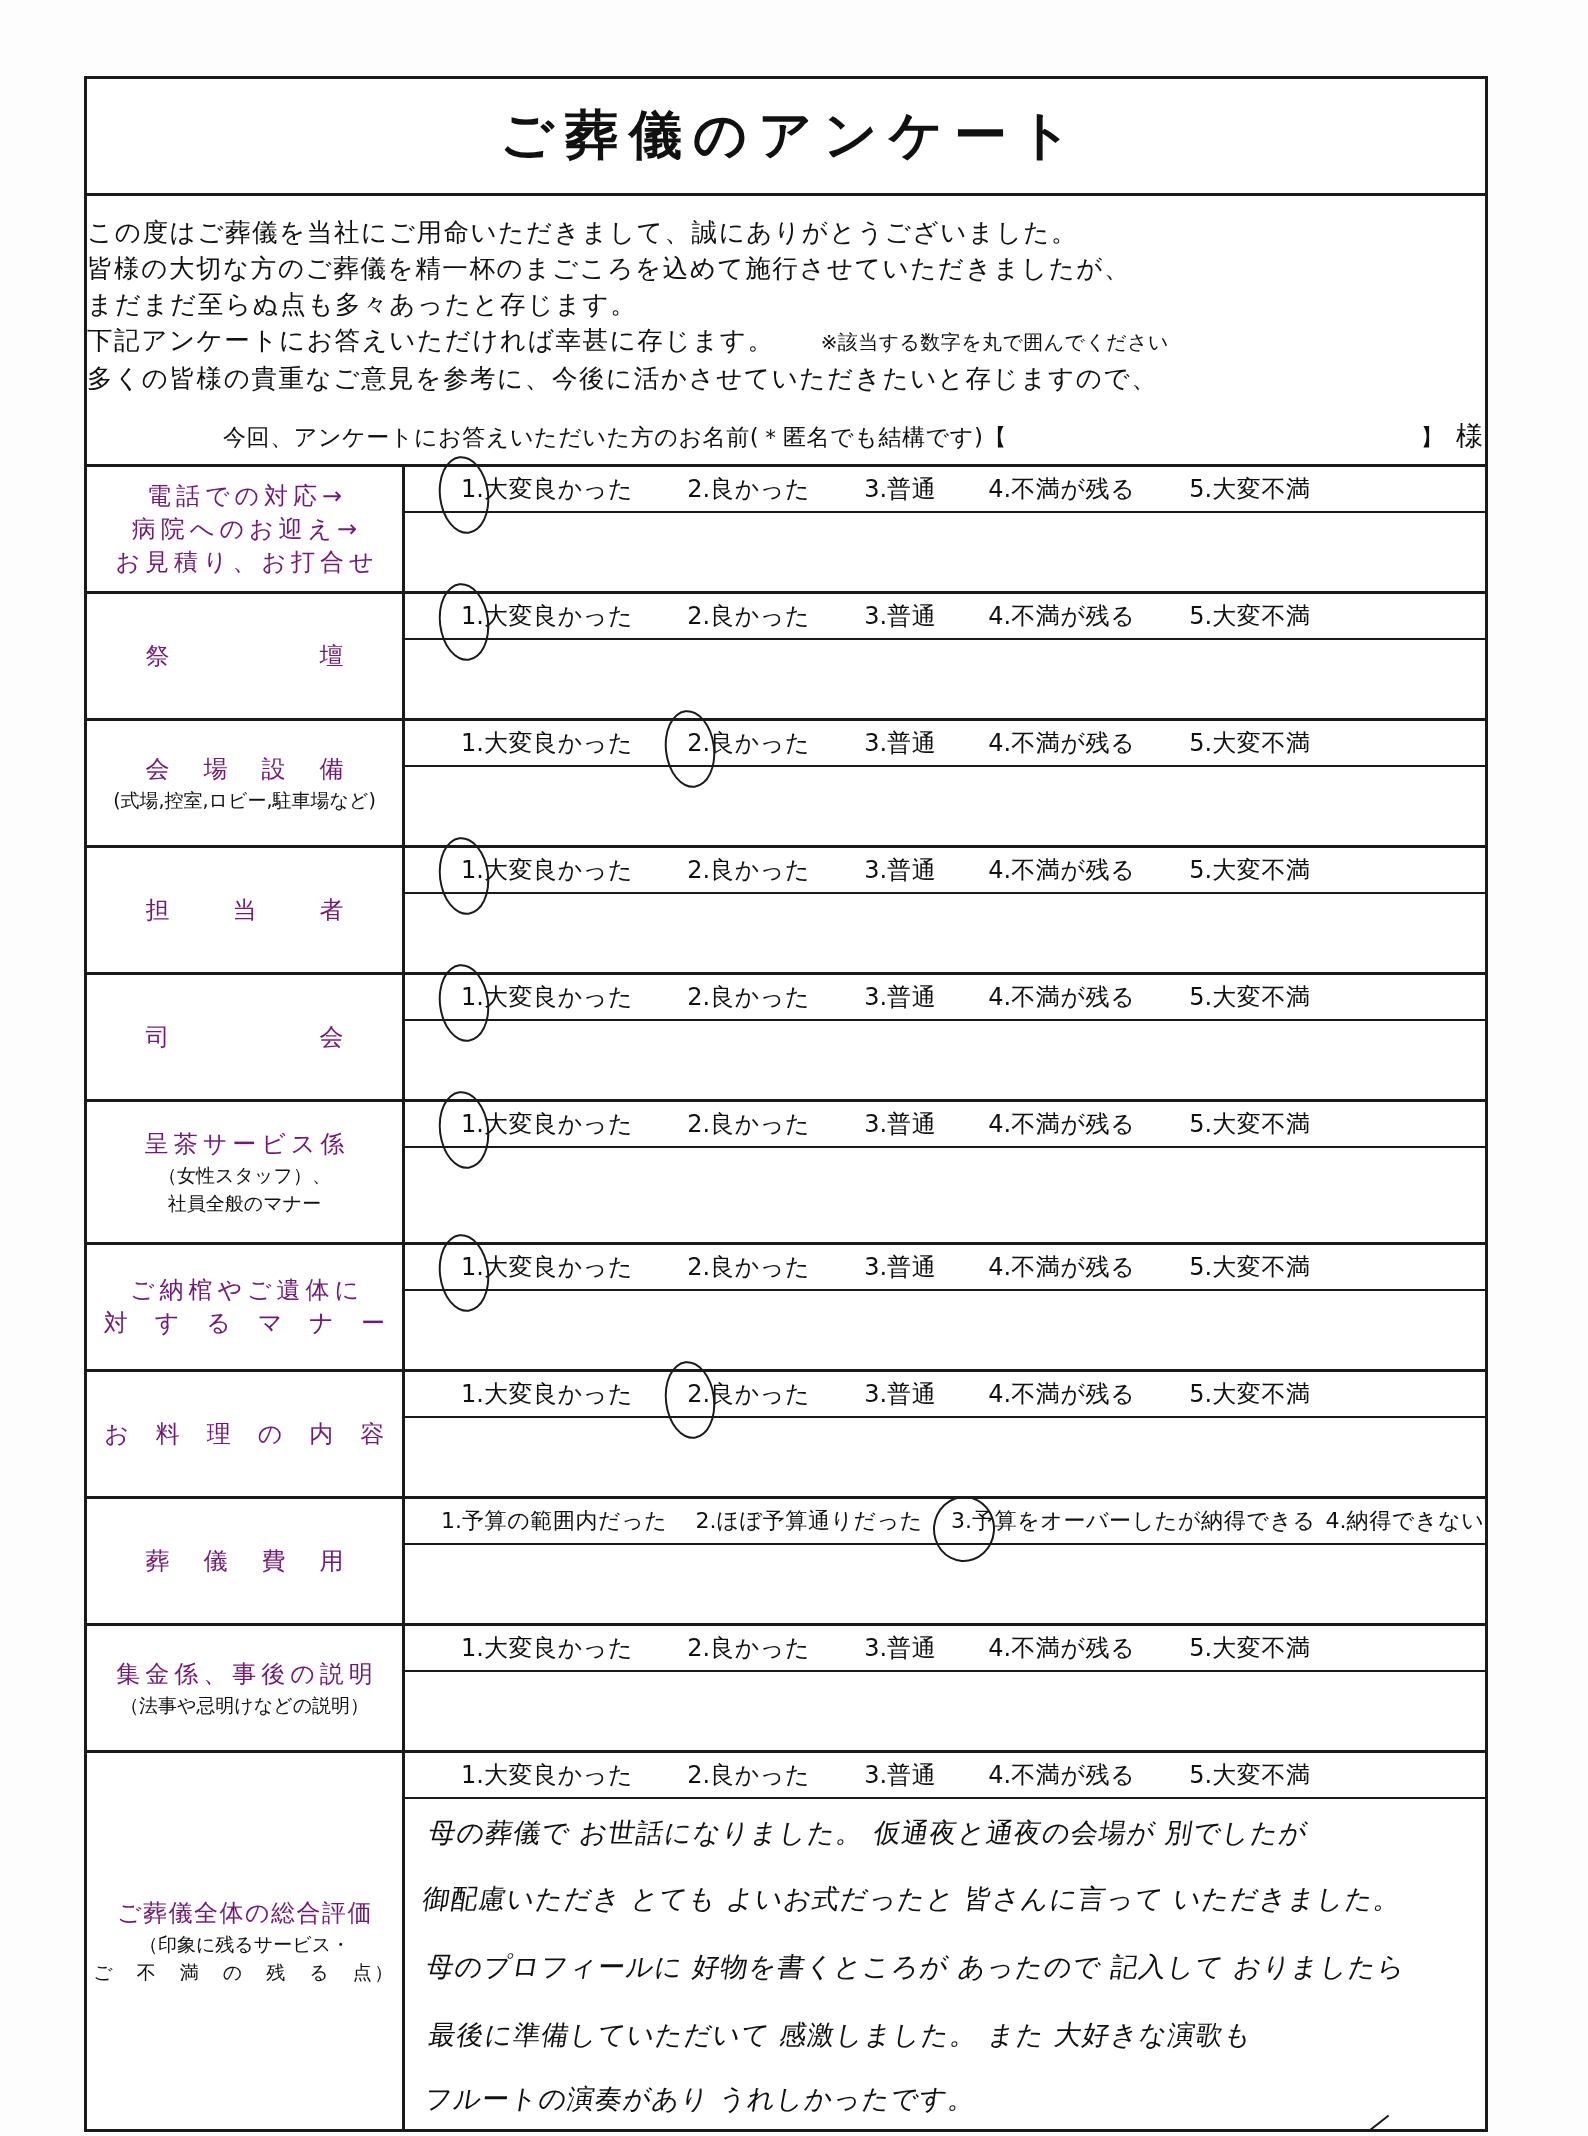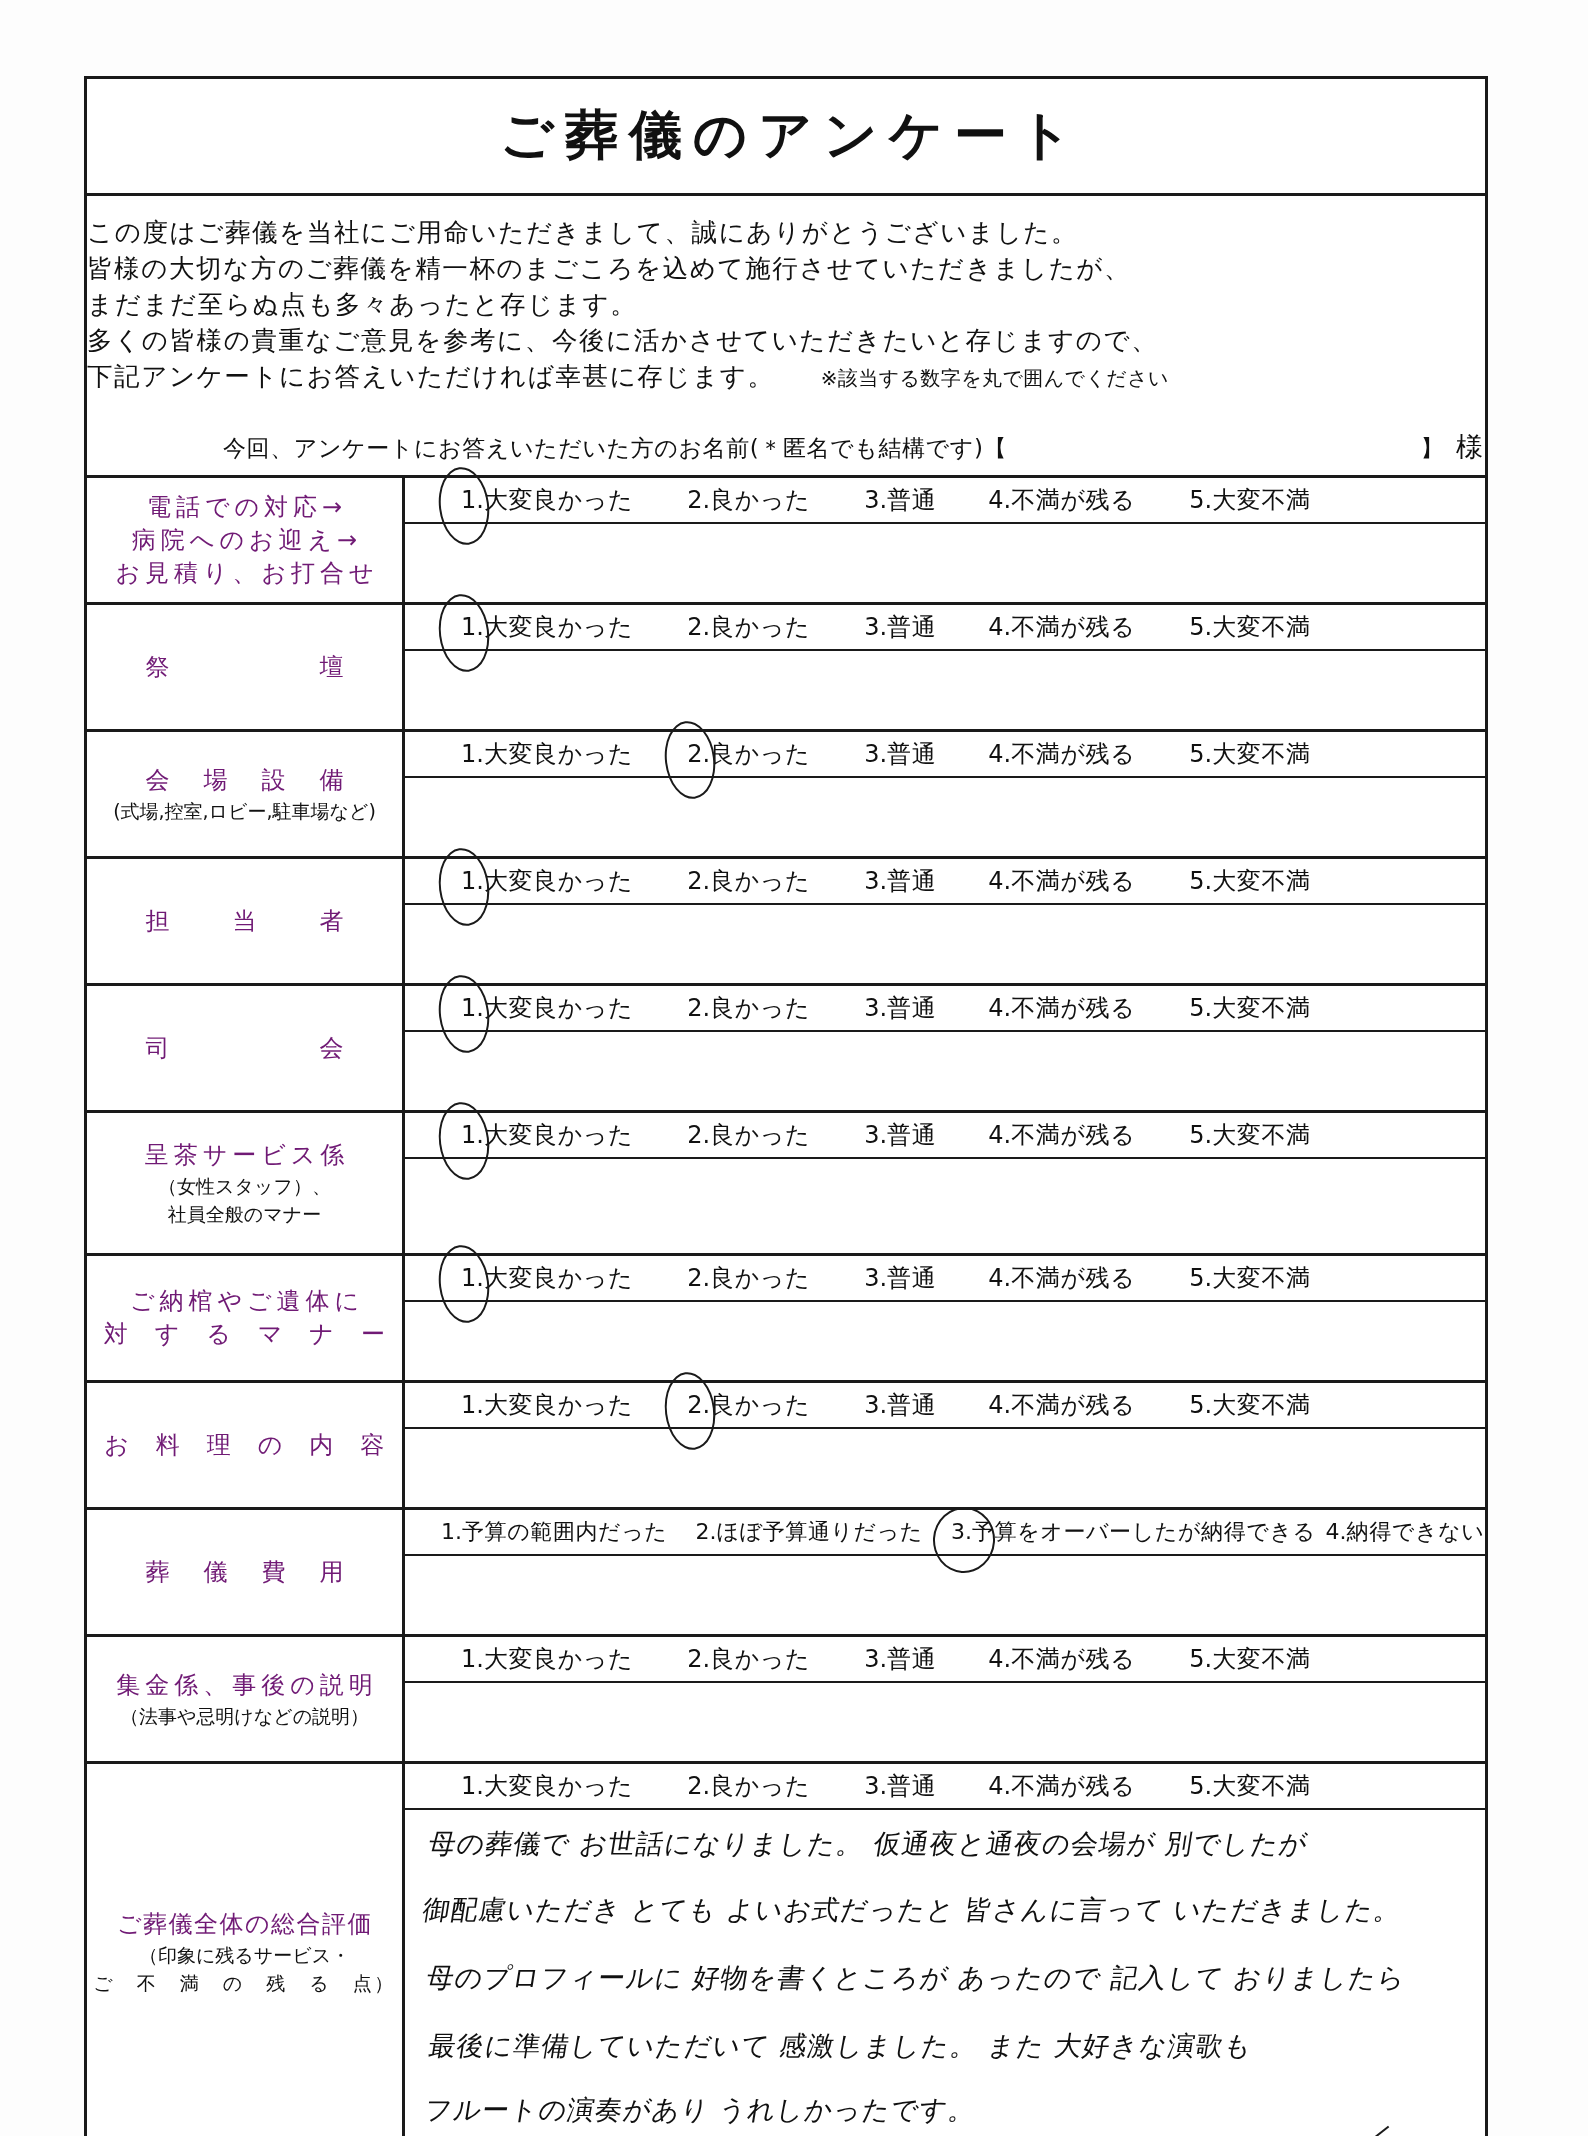--- a/index.html
+++ b/index.html
@@ -68,21 +68,21 @@
     display: flex;
     align-items: baseline;
   }
   .note-small {
     font-size: 20px;
     letter-spacing: 0.4px;
     margin-left: 46px;
     white-space: nowrap;
   }
   .name-line {
-    margin-top: 33px;
+    margin-top: 22px;
     padding-left: 136px;
     font-size: 23px;
     letter-spacing: 0.6px;
     display: flex;
     align-items: baseline;
     white-space: nowrap;
   }
   .name-blank {
     display: inline-block;
     width: 430px;
@@ -245,25 +245,25 @@
 
     <div class="title-band">
       <div class="title-text">ご葬儀のアンケート</div>
     </div>
 
     <div class="intro-band">
       <div class="intro-lines">
         <div class="intro-line">この度はご葬儀を当社にご用命いただきまして、誠にありがとうございました。</div>
         <div class="intro-line">皆様の大切な方のご葬儀を精一杯のまごころを込めて施行させていただきましたが、</div>
         <div class="intro-line">まだまだ至らぬ点も多々あったと存じます。</div>
-        <div class="intro-line">多くの皆様の貴重なご意見を参考に、今後に活かさせていただきたいと存じますので、</div>
         <div class="intro-line with-note">
           <span>下記アンケートにお答えいただければ幸甚に存じます。</span>
           <span class="note-small">※該当する数字を丸で囲んでください</span>
         </div>
+        <div class="intro-line">多くの皆様の貴重なご意見を参考に、今後に活かさせていただきたいと存じますので、</div>
       </div>
       <div class="name-line">
         <span>今回、アンケートにお答えいただいた方のお名前(＊匿名でも結構です)【</span>
         <span class="name-blank"></span>
         <span>】</span>
         <span class="name-suffix">様</span>
       </div>
     </div>
 
     <div id="rows">

